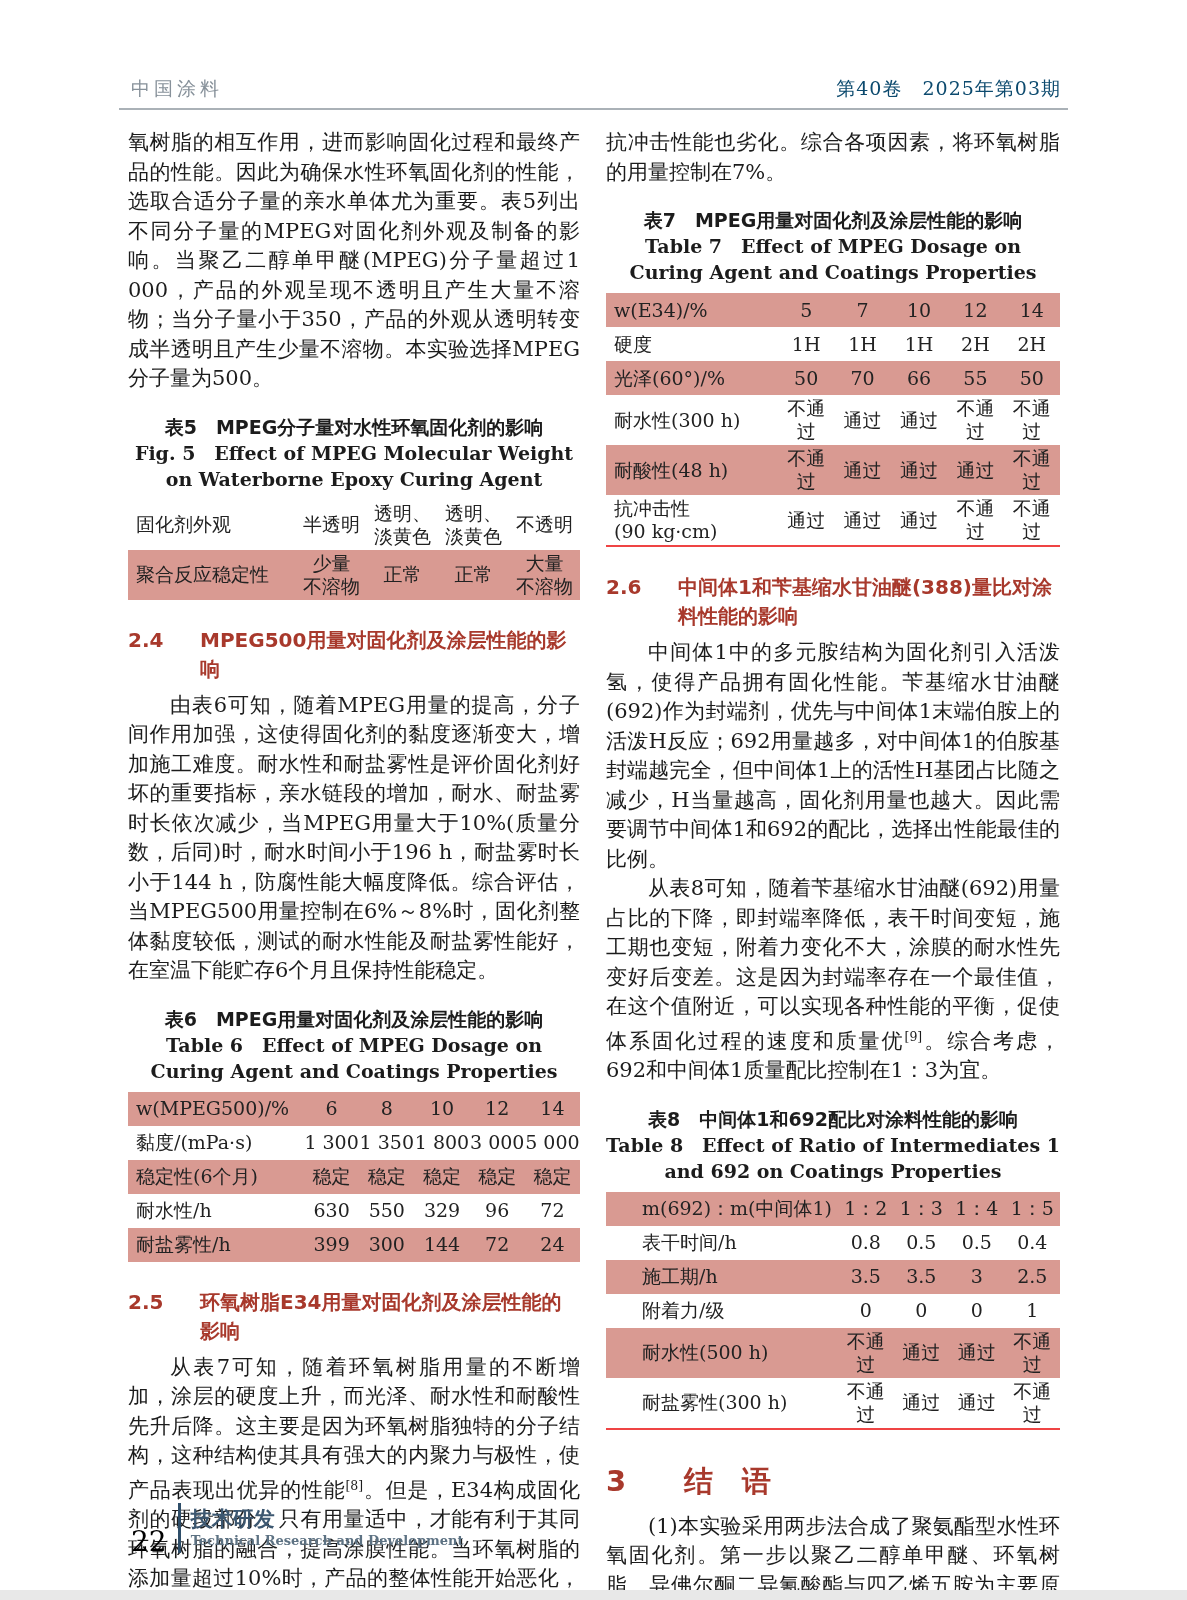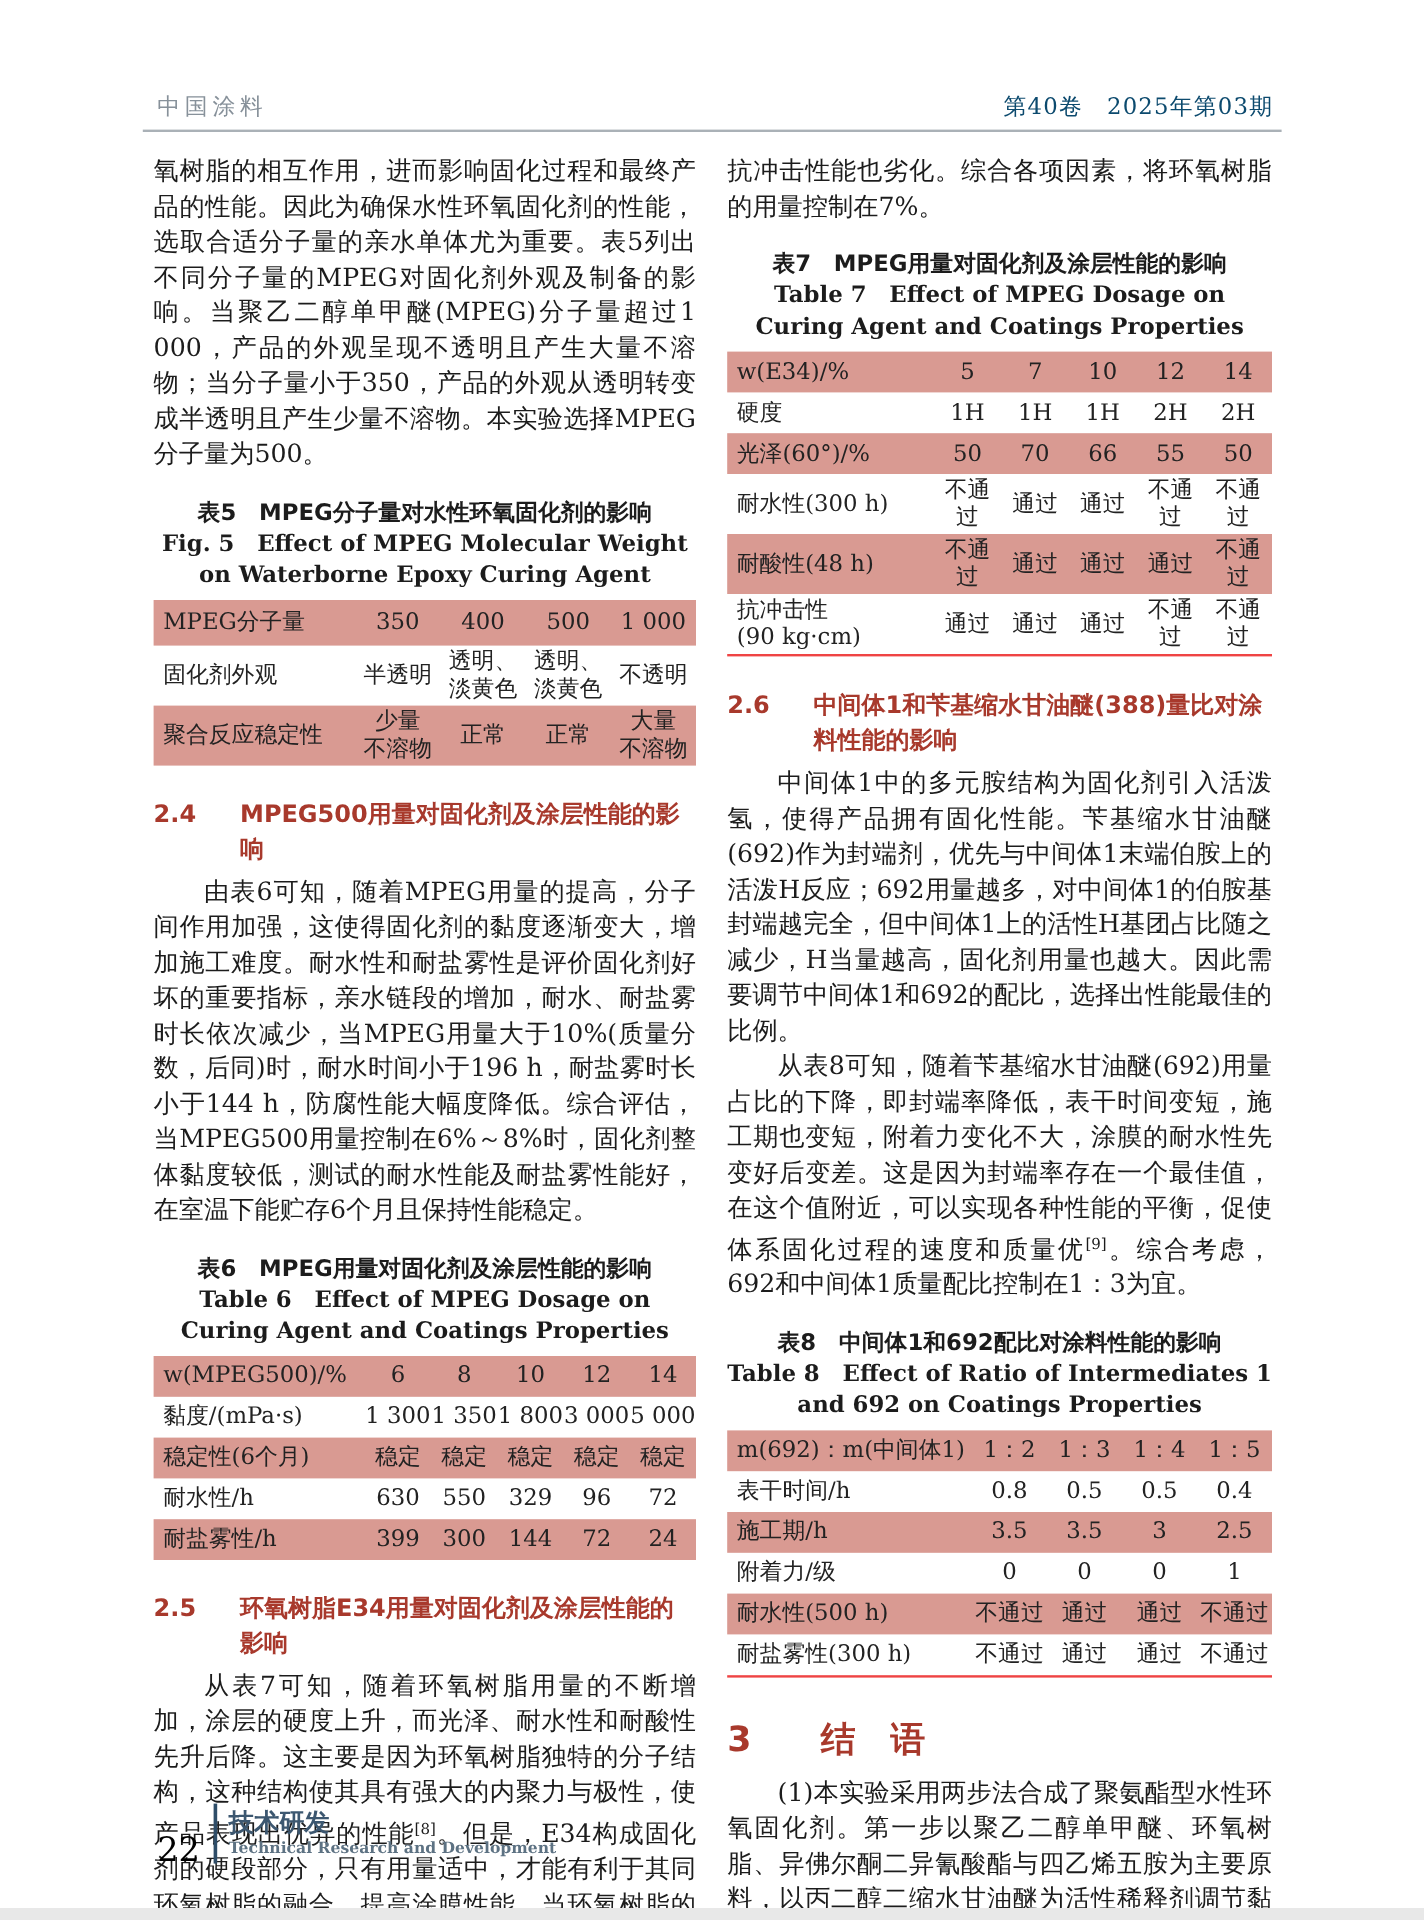--- a/index.html
+++ b/index.html
@@ -35,21 +35,21 @@
   .tbl-title-en{font-weight:bold;font-size:19px;line-height:26px;text-align:center;}
   .tbl{margin-top:8px;font-size:19px;color:#222;}
   .t-row{display:flex;align-items:center;min-height:30px;padding:2px 0;}
   .t-row.shaded{background:#d99a92;}
   .t-label{flex:none;padding-left:8px;white-space:pre-line;line-height:23px;text-align:left;}
   .t-cell{flex:1;text-align:center;white-space:pre-line;line-height:23px;}
   .t5 .t-row{min-height:34px;}
   .t5 .t-label{width:160px;}
   .t6 .t-label{width:168px;}
   .t7 .t-label{width:164px;}
-  .t8 .t-label{width:196px;}
+  .t8 .t-label{width:196px;margin-left:28px;}
   .tbl.rule-bottom{border-bottom:2px solid #ef4444;}
 
   
   .footer{position:absolute;left:131px;top:1497px;display:flex;align-items:center;}
   .footer-page{font-size:28px;color:#000000;margin-right:11px;margin-top:28px;}
   .footer-bar{width:3px;height:50px;background:#2e4d68;margin-right:10px;}
   .footer-text{display:flex;flex-direction:column;justify-content:center;}
   .footer-cn{font-family:"DejaVu Sans","Liberation Sans",sans-serif;font-weight:bold;
              font-size:21px;line-height:26px;color:#3c5770;}
   .footer-en{font-size:13px;line-height:18px;color:#5d7283;font-weight:bold;}
@@ -63,27 +63,20 @@
   <div class="hdr-issue">第40卷　2025年第03期</div>
   <div class="hdr-rule"></div>
 
   <div class="col col-left">
     <p class="para">氧树脂的相互作用，进而影响固化过程和最终产品的性能。因此为确保水性环氧固化剂的性能，选取合适分子量的亲水单体尤为重要。表5列出不同分子量的MPEG对固化剂外观及制备的影响。当聚乙二醇单甲醚(MPEG)分子量超过1 000，产品的外观呈现不透明且产生大量不溶物；当分子量小于350，产品的外观从透明转变成半透明且产生少量不溶物。本实验选择MPEG分子量为500。</p>
 
     <div class="tbl-block">
       <div class="tbl-title-cn">表5　MPEG分子量对水性环氧固化剂的影响</div>
       <div class="tbl-title-en">Fig. 5　Effect of MPEG Molecular Weight on Waterborne Epoxy Curing Agent</div>
       <div class="tbl t5">
-          <div class="t-row shaded">
-            <span class="t-label">MPEG分子量</span>
-            <span class="t-cell">350</span>
-            <span class="t-cell">400</span>
-            <span class="t-cell">500</span>
-            <span class="t-cell">1 000</span>
-          </div>
           <div class="t-row">
             <span class="t-label">固化剂外观</span>
             <span class="t-cell">半透明</span>
             <span class="t-cell">透明、
 淡黄色</span>
             <span class="t-cell">透明、
 淡黄色</span>
             <span class="t-cell">不透明</span>
           </div>
           <div class="t-row shaded">

